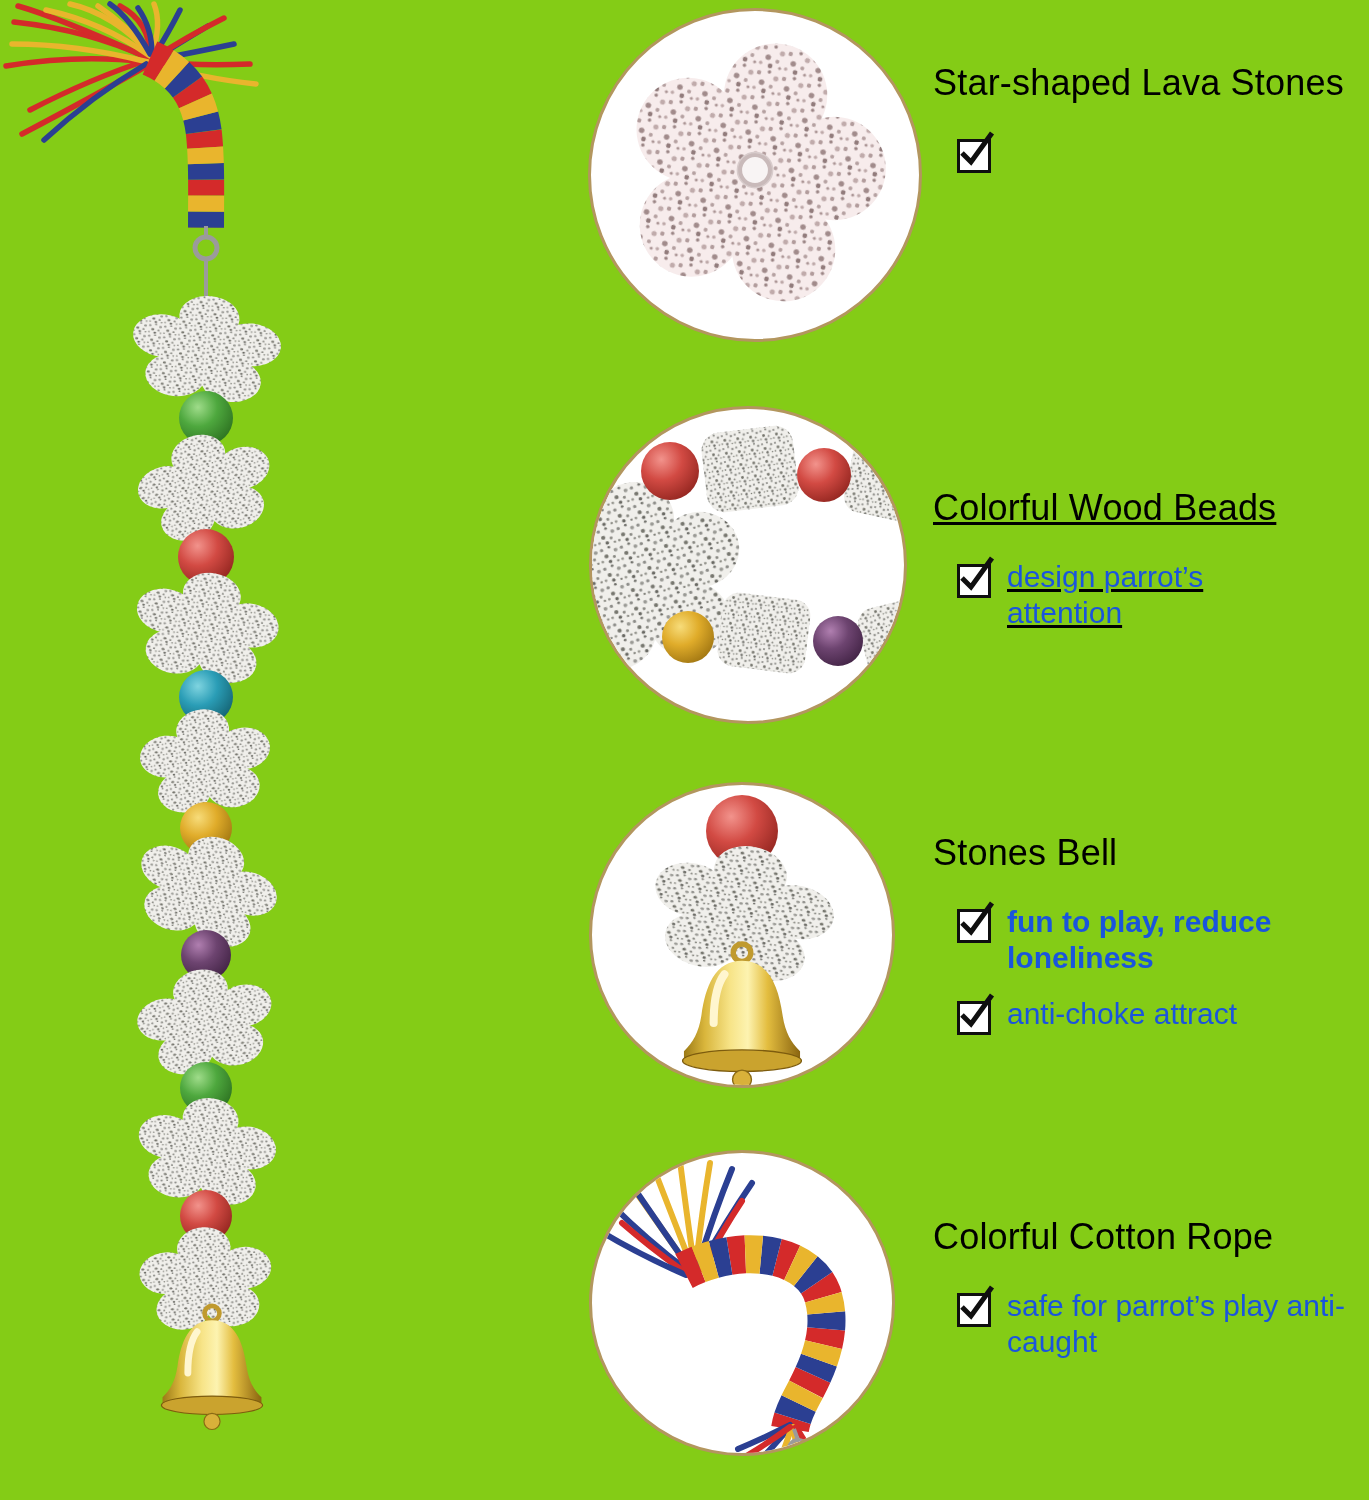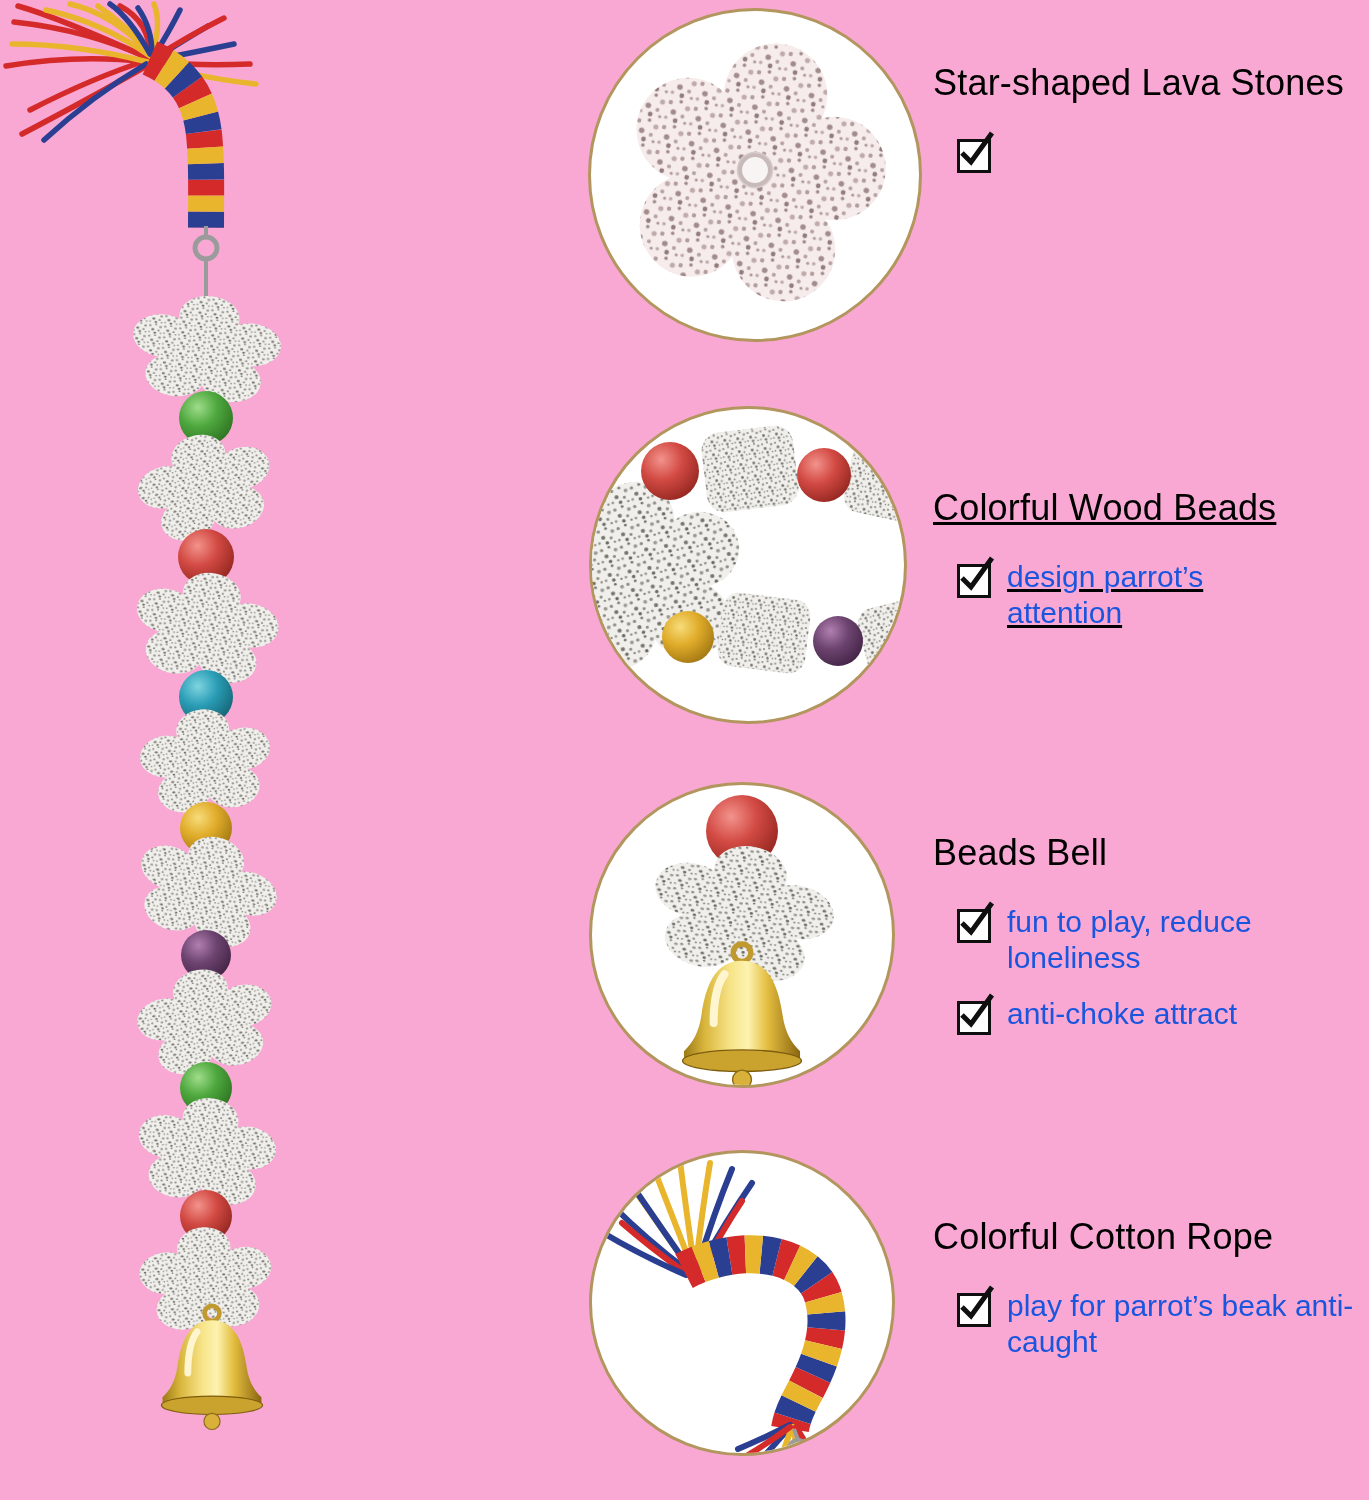--- a/index.html
+++ b/index.html
@@ -1,18 +1,18 @@
 <!DOCTYPE html>
 <html><head>
 <meta charset="utf-8">
 <title>Screenshot</title>
 <style>
   html,body{margin:0;padding:0;background:#ffffff;}
   .page{
-    position:relative;width:1369px;height:1500px;background:#f9a8d4;
+    position:relative;width:1369px;height:1500px;background:#84cc16;
     font-family:"Liberation Sans",sans-serif;overflow:hidden;
   }
   .toy-svg{position:absolute;left:0;top:0;}
   .inset{
     position:absolute;border:3px solid #b3965e;border-radius:50%;
     overflow:hidden;background:#fff;box-sizing:border-box;
   }
   .inset svg{display:block;width:100%;height:100%;}
   .feature-text{position:absolute;left:933px;width:436px;}
   .feature-heading{
@@ -220,28 +220,28 @@
 
   <div class="inset" style="left:589px;top:782px;width:306px;height:306px;">
     <svg viewBox="0 0 300 300">
       <circle cx="150" cy="46" r="36" fill="url(#gradRed)"></circle>
       <use href="#stoneFlower" fill="url(#speck)" transform="translate(150,128) rotate(12) scale(1.42,1.02)"></use>
       <path d="M150,192 L150,212" stroke="#9b9b9b" stroke-width="3" fill="none"></path>
       <use href="#bellShape" transform="translate(150,246) scale(1.35)"></use>
     </svg>
   </div>
   <div class="feature-text" style="top:832px;">
-    <h2 class="feature-heading">Beads Bell</h2>
-    <div class="check-item">
-      <span class="checkbox">
-        <svg width="38" height="38">
-            <polyline points="4,24 13,33 34,4" fill="none" stroke="#0f0f0f" stroke-width="5"></polyline>
-          </svg>
-      </span>
-      <span class="check-label" style="max-width:330px;">fun to play, reduce loneliness</span>
+    <h2 class="feature-heading">Stones Bell</h2>
+    <div class="check-item">
+      <span class="checkbox">
+        <svg width="38" height="38">
+            <polyline points="4,24 13,33 34,4" fill="none" stroke="#0f0f0f" stroke-width="5"></polyline>
+          </svg>
+      </span>
+      <span class="check-label" style="max-width:330px;font-weight:bold;">fun to play, reduce loneliness</span>
     </div>
     <div class="check-item">
       <span class="checkbox">
         <svg width="38" height="38">
             <polyline points="4,24 13,33 34,4" fill="none" stroke="#0f0f0f" stroke-width="5"></polyline>
           </svg>
       </span>
       <span class="check-label">anti-choke attract</span>
     </div>
   </div>
@@ -279,17 +279,17 @@
     </svg>
   </div>
   <div class="feature-text" style="top:1204px;margin-top:12px;">
     <h2 class="feature-heading">Colorful Cotton Rope</h2>
     <div class="check-item">
       <span class="checkbox">
         <svg width="38" height="38">
             <polyline points="4,24 13,33 34,4" fill="none" stroke="#0f0f0f" stroke-width="5"></polyline>
           </svg>
       </span>
-      <span class="check-label">play for parrot’s beak anti-caught</span>
+      <span class="check-label">safe for parrot’s play anti-caught</span>
     </div>
   </div>
 
 </div>
 
 </body></html>

